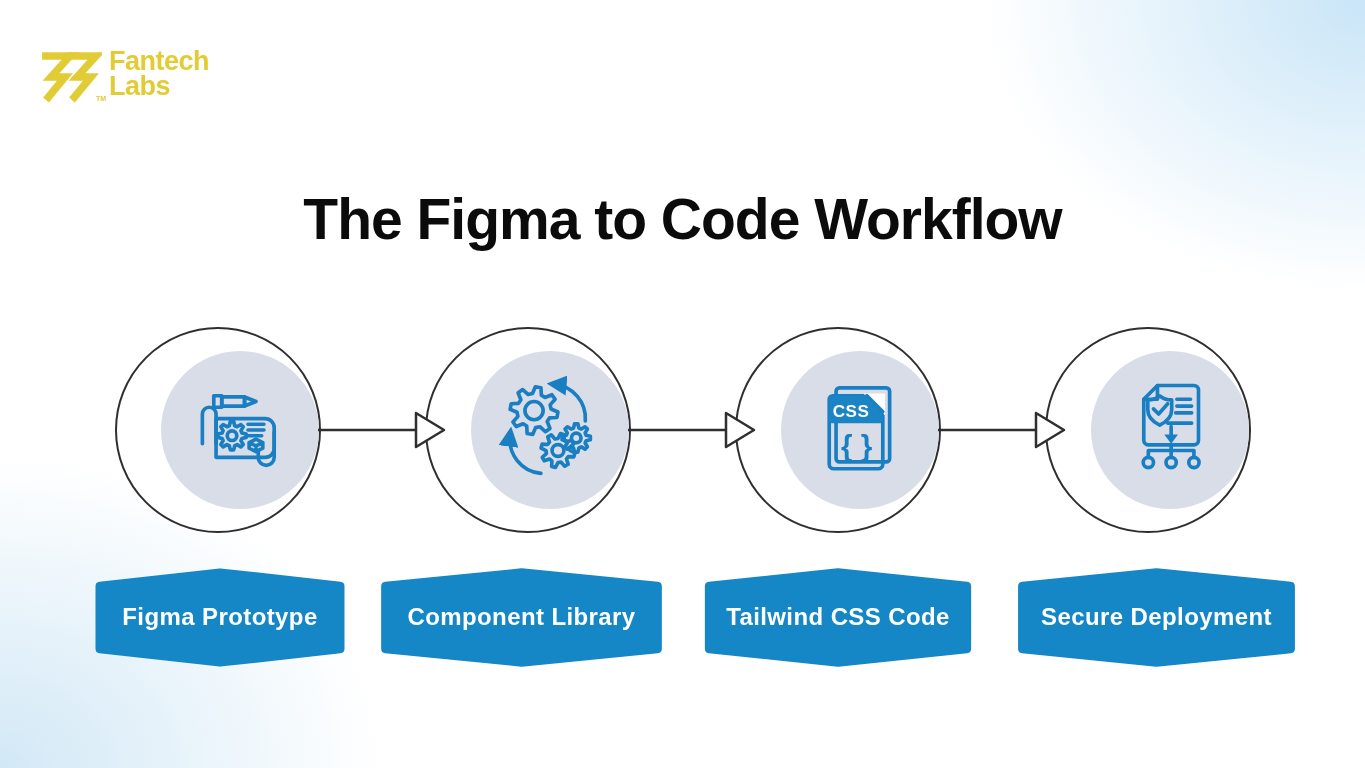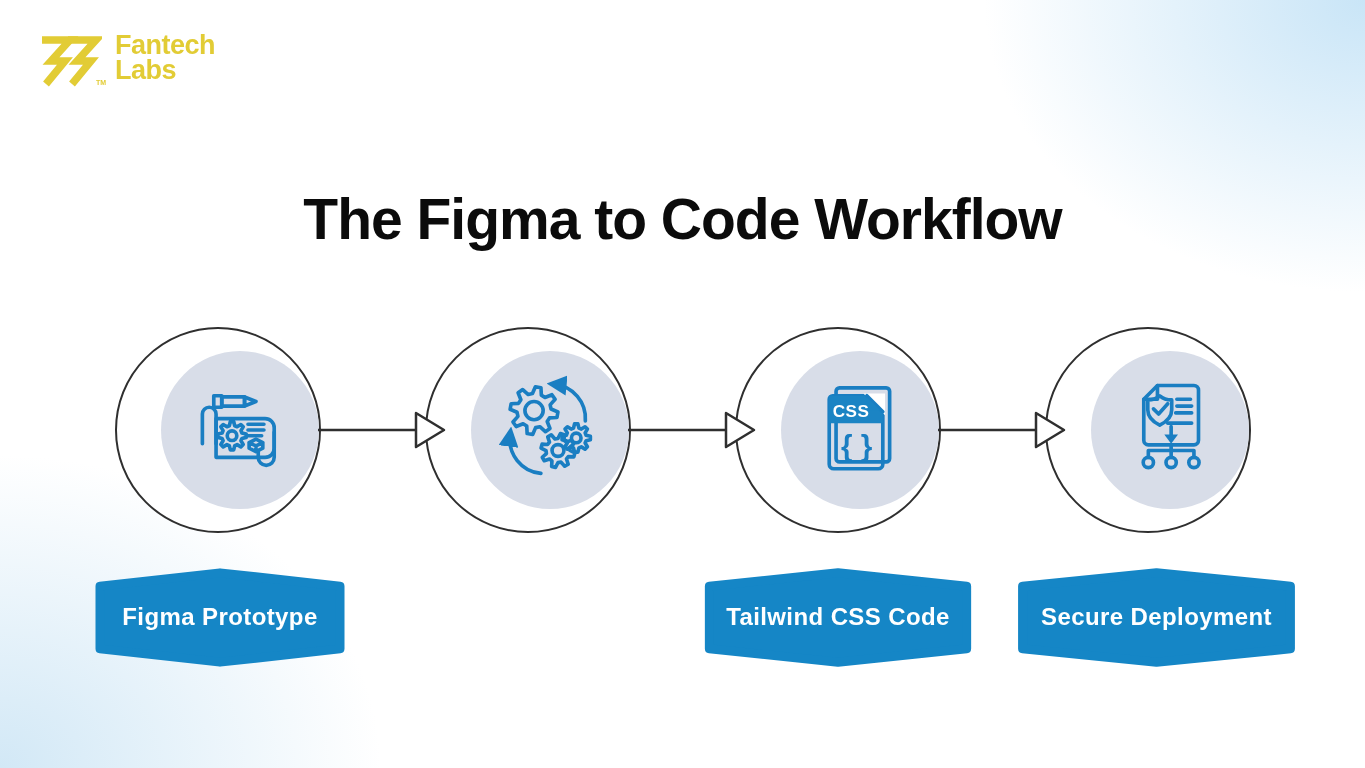--- a/index.html
+++ b/index.html
@@ -6,21 +6,21 @@
   .canvas{
     position:relative;width:1365px;height:768px;overflow:hidden;
     font-family:"Liberation Sans",sans-serif;
     background:
       radial-gradient(560px 430px at 100% 0%, #c9e5f7 0%, rgba(255,255,255,0) 68%),
       radial-gradient(560px 460px at 0% 100%, #d2e8f6 0%, rgba(255,255,255,0) 68%),
       #ffffff;
   }
 
   
-  .logo{position:absolute;top:28px;left:36px;display:flex;align-items:center;gap:13px;}
+  .logo{position:absolute;top:44px;left:36px;display:flex;align-items:center;gap:7px;}
   .logo-mark{position:relative;width:66px;height:60px;}
   .logo-tm{position:absolute;right:-4px;bottom:2px;font-size:7px;font-weight:700;color:#e2cc35;}
   .logo-text{color:#e2cc35;font-weight:700;font-size:27px;line-height:0.92;letter-spacing:-0.5px;}
 
   
   .title{
     position:absolute;top:186px;left:0;width:100%;text-align:center;
     font-size:57px;font-weight:800;color:#0b0b0b;letter-spacing:-1px;
   }
 
@@ -179,20 +179,26 @@
     <line x1="0" y1="22" x2="100" y2="22" stroke="#2f2f2f" stroke-width="2.5"></line>
     <polygon points="98,5 126,22 98,39" fill="#ffffff" stroke="#2f2f2f" stroke-width="2.5" stroke-linejoin="round"></polygon>
   </svg>
 
   <div class="banner b0">
     <svg viewBox="0 0 200 100" preserveAspectRatio="none">
       <polygon points="4,17 100,3 196,17 196,83 100,97 4,83" fill="#1586c6" stroke="#1586c6" stroke-width="9" stroke-linejoin="round" vector-effect="non-scaling-stroke"></polygon>
     </svg>
     <div class="banner-label">Figma Prototype</div>
   </div>
+  <div class="banner b1">
+    <svg viewBox="0 0 200 100" preserveAspectRatio="none">
+      <polygon points="4,17 100,3 196,17 196,83 100,97 4,83" fill="#1586c6" stroke="#1586c6" stroke-width="9" stroke-linejoin="round" vector-effect="non-scaling-stroke"></polygon>
+    </svg>
+    <div class="banner-label">Component Library</div>
+  </div>
   <div class="banner b2">
     <svg viewBox="0 0 200 100" preserveAspectRatio="none">
       <polygon points="4,17 100,3 196,17 196,83 100,97 4,83" fill="#1586c6" stroke="#1586c6" stroke-width="9" stroke-linejoin="round" vector-effect="non-scaling-stroke"></polygon>
     </svg>
     <div class="banner-label">Tailwind CSS Code</div>
   </div>
   <div class="banner b3">
     <svg viewBox="0 0 200 100" preserveAspectRatio="none">
       <polygon points="4,17 100,3 196,17 196,83 100,97 4,83" fill="#1586c6" stroke="#1586c6" stroke-width="9" stroke-linejoin="round" vector-effect="non-scaling-stroke"></polygon>
     </svg>

